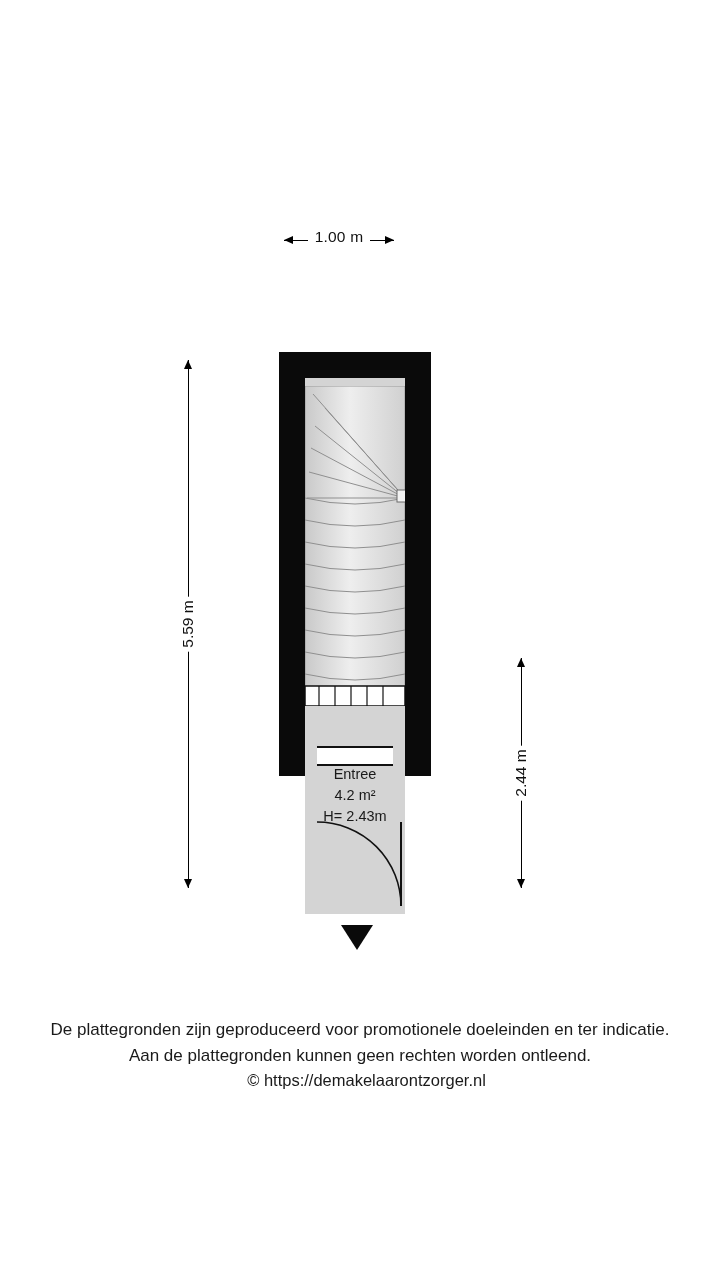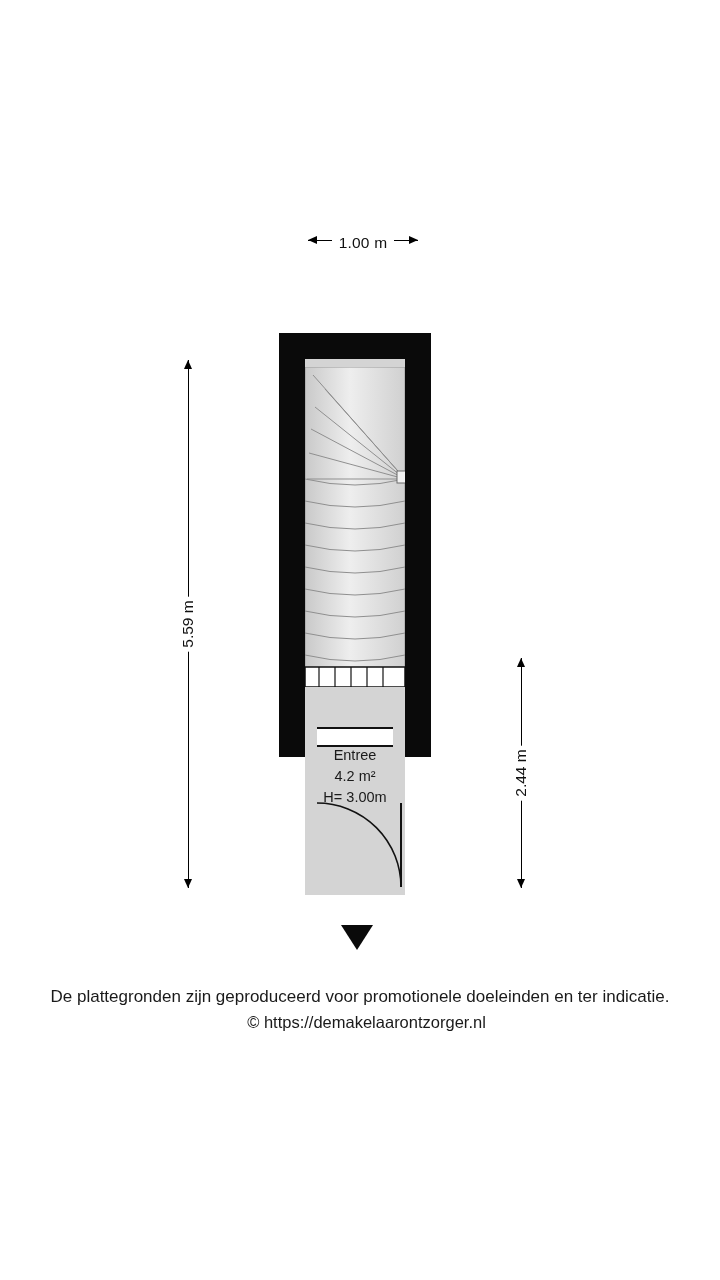--- a/index.html
+++ b/index.html
@@ -16,26 +16,26 @@
   }
 
   .plan-root {
     position: absolute;
     inset: 0;
   }
 
   
   .dim-top {
     position: absolute;
-    left: 308px;
+    left: 284px;
     top: 228px;
     width: 110px;
     height: 24px;
     display: flex;
-    align-items: flex-end;
+    align-items: flex-start;
     justify-content: center;
   }
   .dim-top .line {
     position: absolute;
     left: 0;
     right: 0;
     top: 50%;
     height: 1px;
     background: #000;
   }
@@ -135,21 +135,21 @@
     padding: 6px 4px;
     font-size: 15.5px;
     color: #111;
     white-space: nowrap;
   }
 
   
   .building {
     position: absolute;
     left: 279px;
-    top: 333px;
+    top: 352px;
     width: 152px;
     height: 424px;
     background: #0a0a0a;
   }
   .interior {
     position: absolute;
     left: 26px;
     top: 26px;
     width: 100px;
     height: 536px;
@@ -199,21 +199,21 @@
     border-left: 16px solid transparent;
     border-right: 16px solid transparent;
     border-top: 25px solid #0a0a0a;
   }
 
   
   .disclaimer {
     position: absolute;
     left: 0;
     right: 0;
-    top: 984px;
+    top: 1017px;
     text-align: center;
     color: #1a1a1a;
     font-size: 17px;
     line-height: 1.5;
   }
   .disclaimer .l3 { font-size: 16.5px; padding-left: 13px; }
 </style>
 </head>
 <body>
 
@@ -282,31 +282,32 @@
         <path d="M30 300 L30 320"></path>
         <path d="M46 300 L46 320"></path>
         <path d="M62 300 L62 320"></path>
         <path d="M78 300 L78 320"></path>
       </g>
     </svg>
 
     <div class="room-label">
       <div>Entree</div>
       <div>4.2 m²</div>
-      <div>H= 3.00m</div>
+      <div>H= 2.43m</div>
     </div>
 
     <svg style="position:absolute; left:26px; top:466px; width:100px; height:96px;" viewBox="0 0 100 96" preserveAspectRatio="none">
       <path d="M12 4 A 84 84 0 0 1 96 88" fill="none" stroke="#111" stroke-width="1.6"></path>
       <path d="M96 88 L96 4" stroke="#111" stroke-width="2" fill="none"></path>
     </svg>
 
     <div class="threshold"></div>
   </div>
 
   <div class="entry-marker"></div>
 
   <div class="disclaimer">
     <div class="l1">De plattegronden zijn geproduceerd voor promotionele doeleinden en ter indicatie.</div>
+    <div class="l2">Aan de plattegronden kunnen geen rechten worden ontleend.</div>
     <div class="l3">© https://demakelaarontzorger.nl</div>
   </div>
 
 </div>
 
 </body></html>

